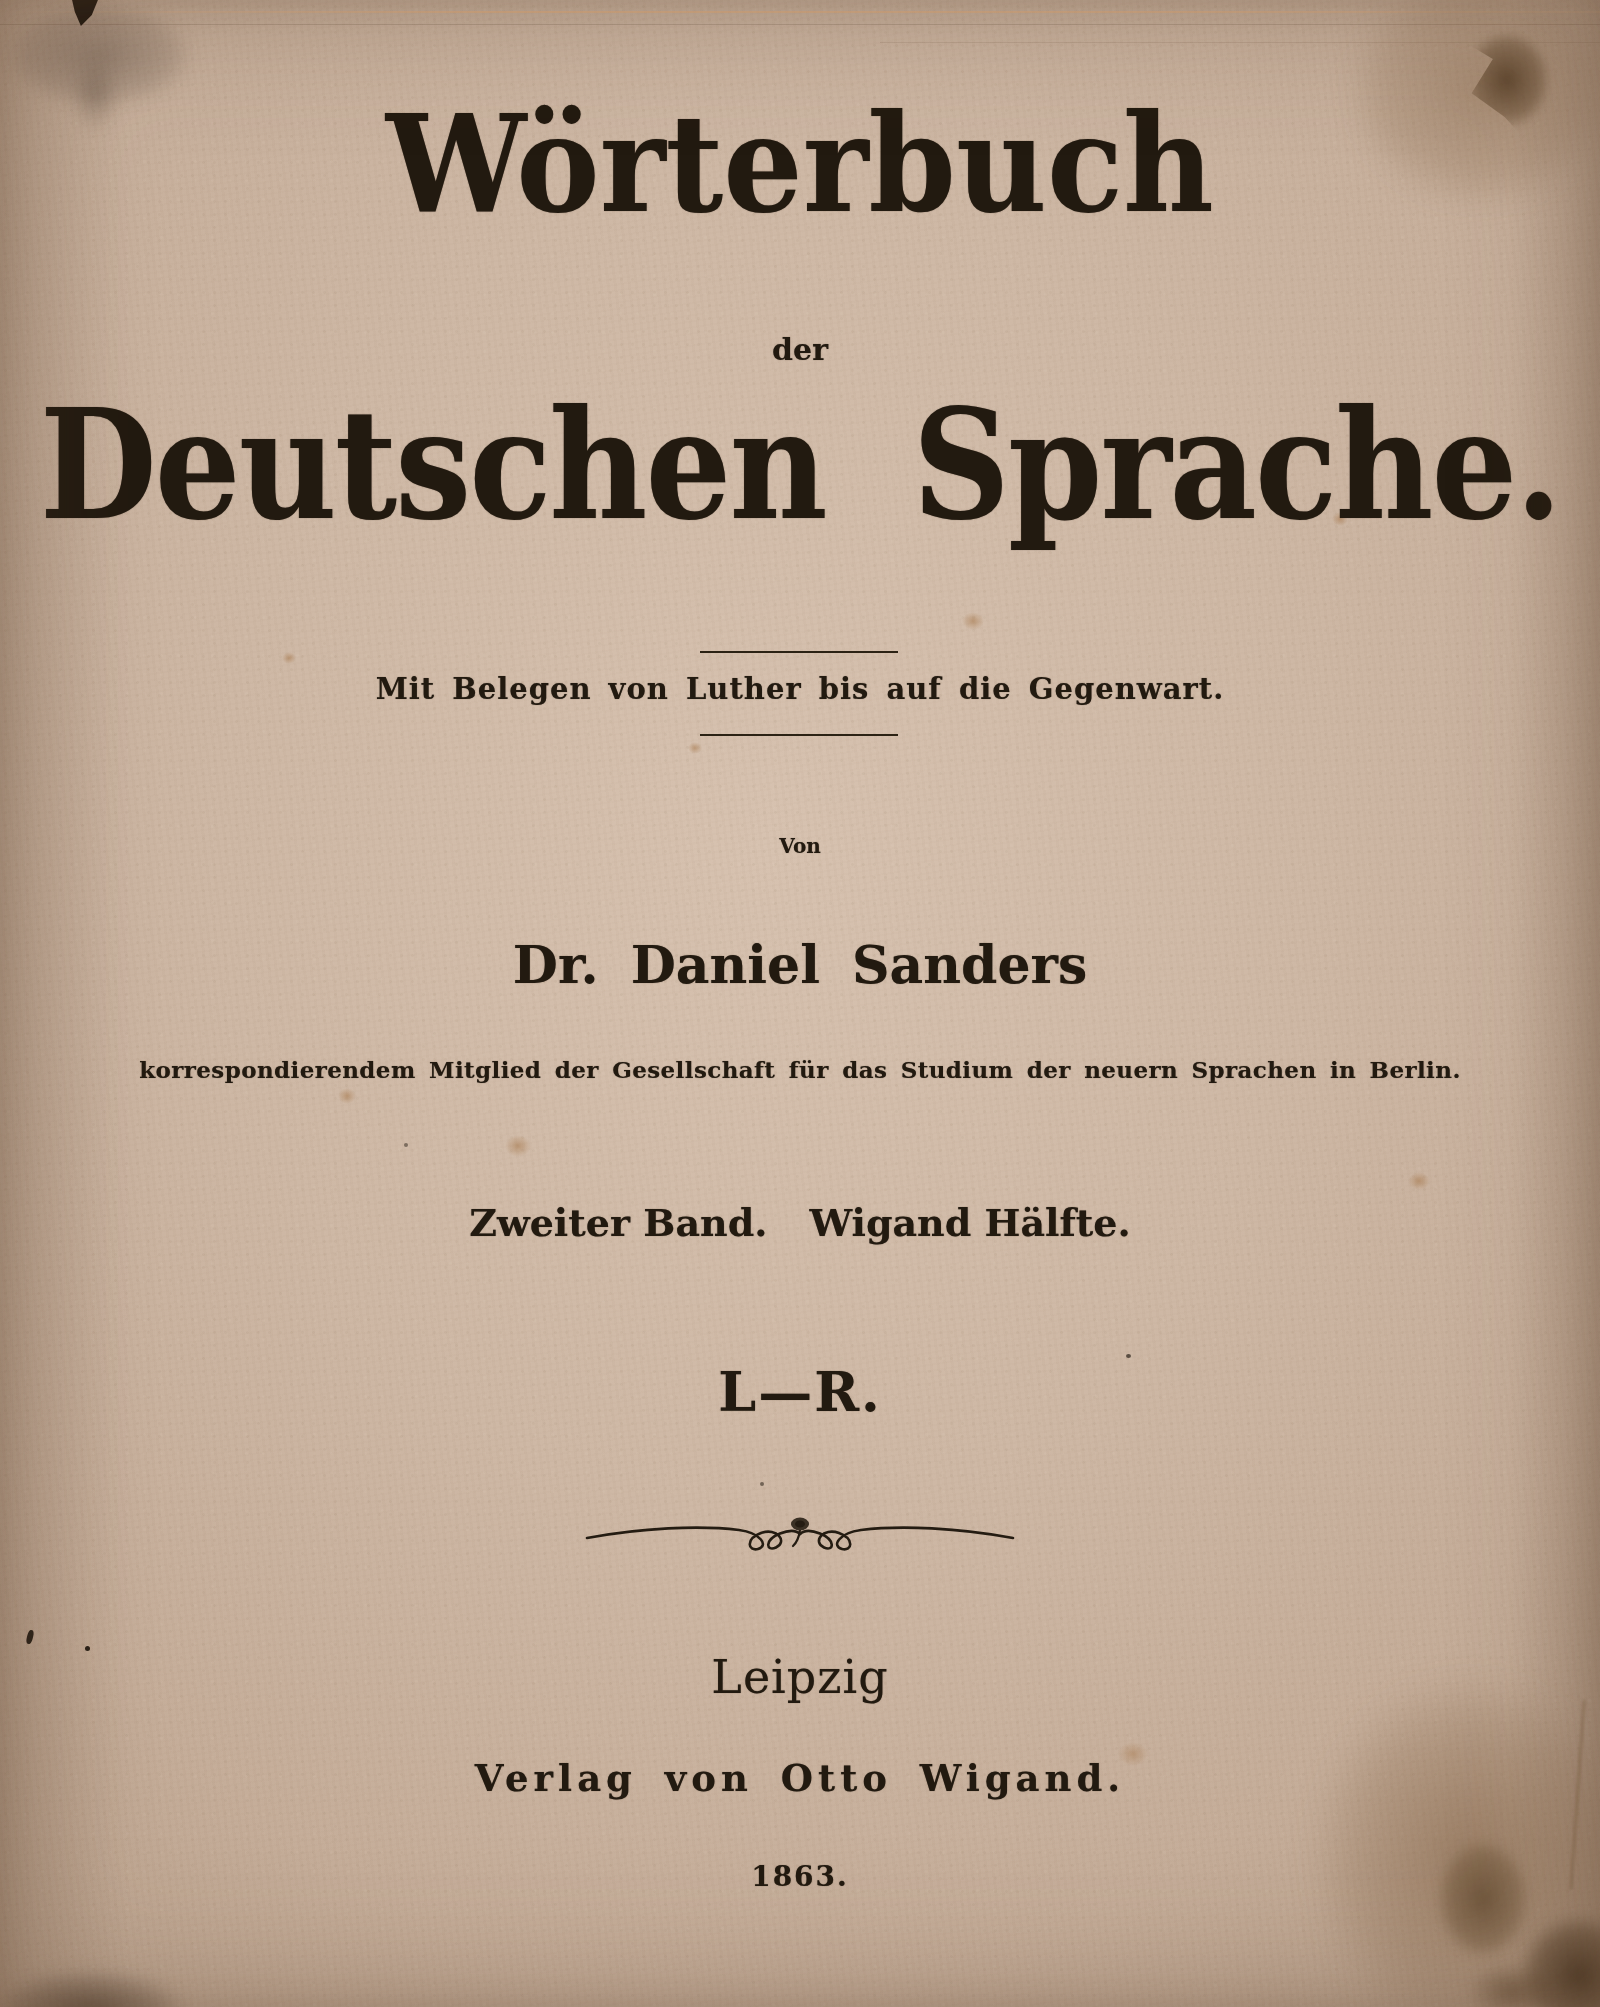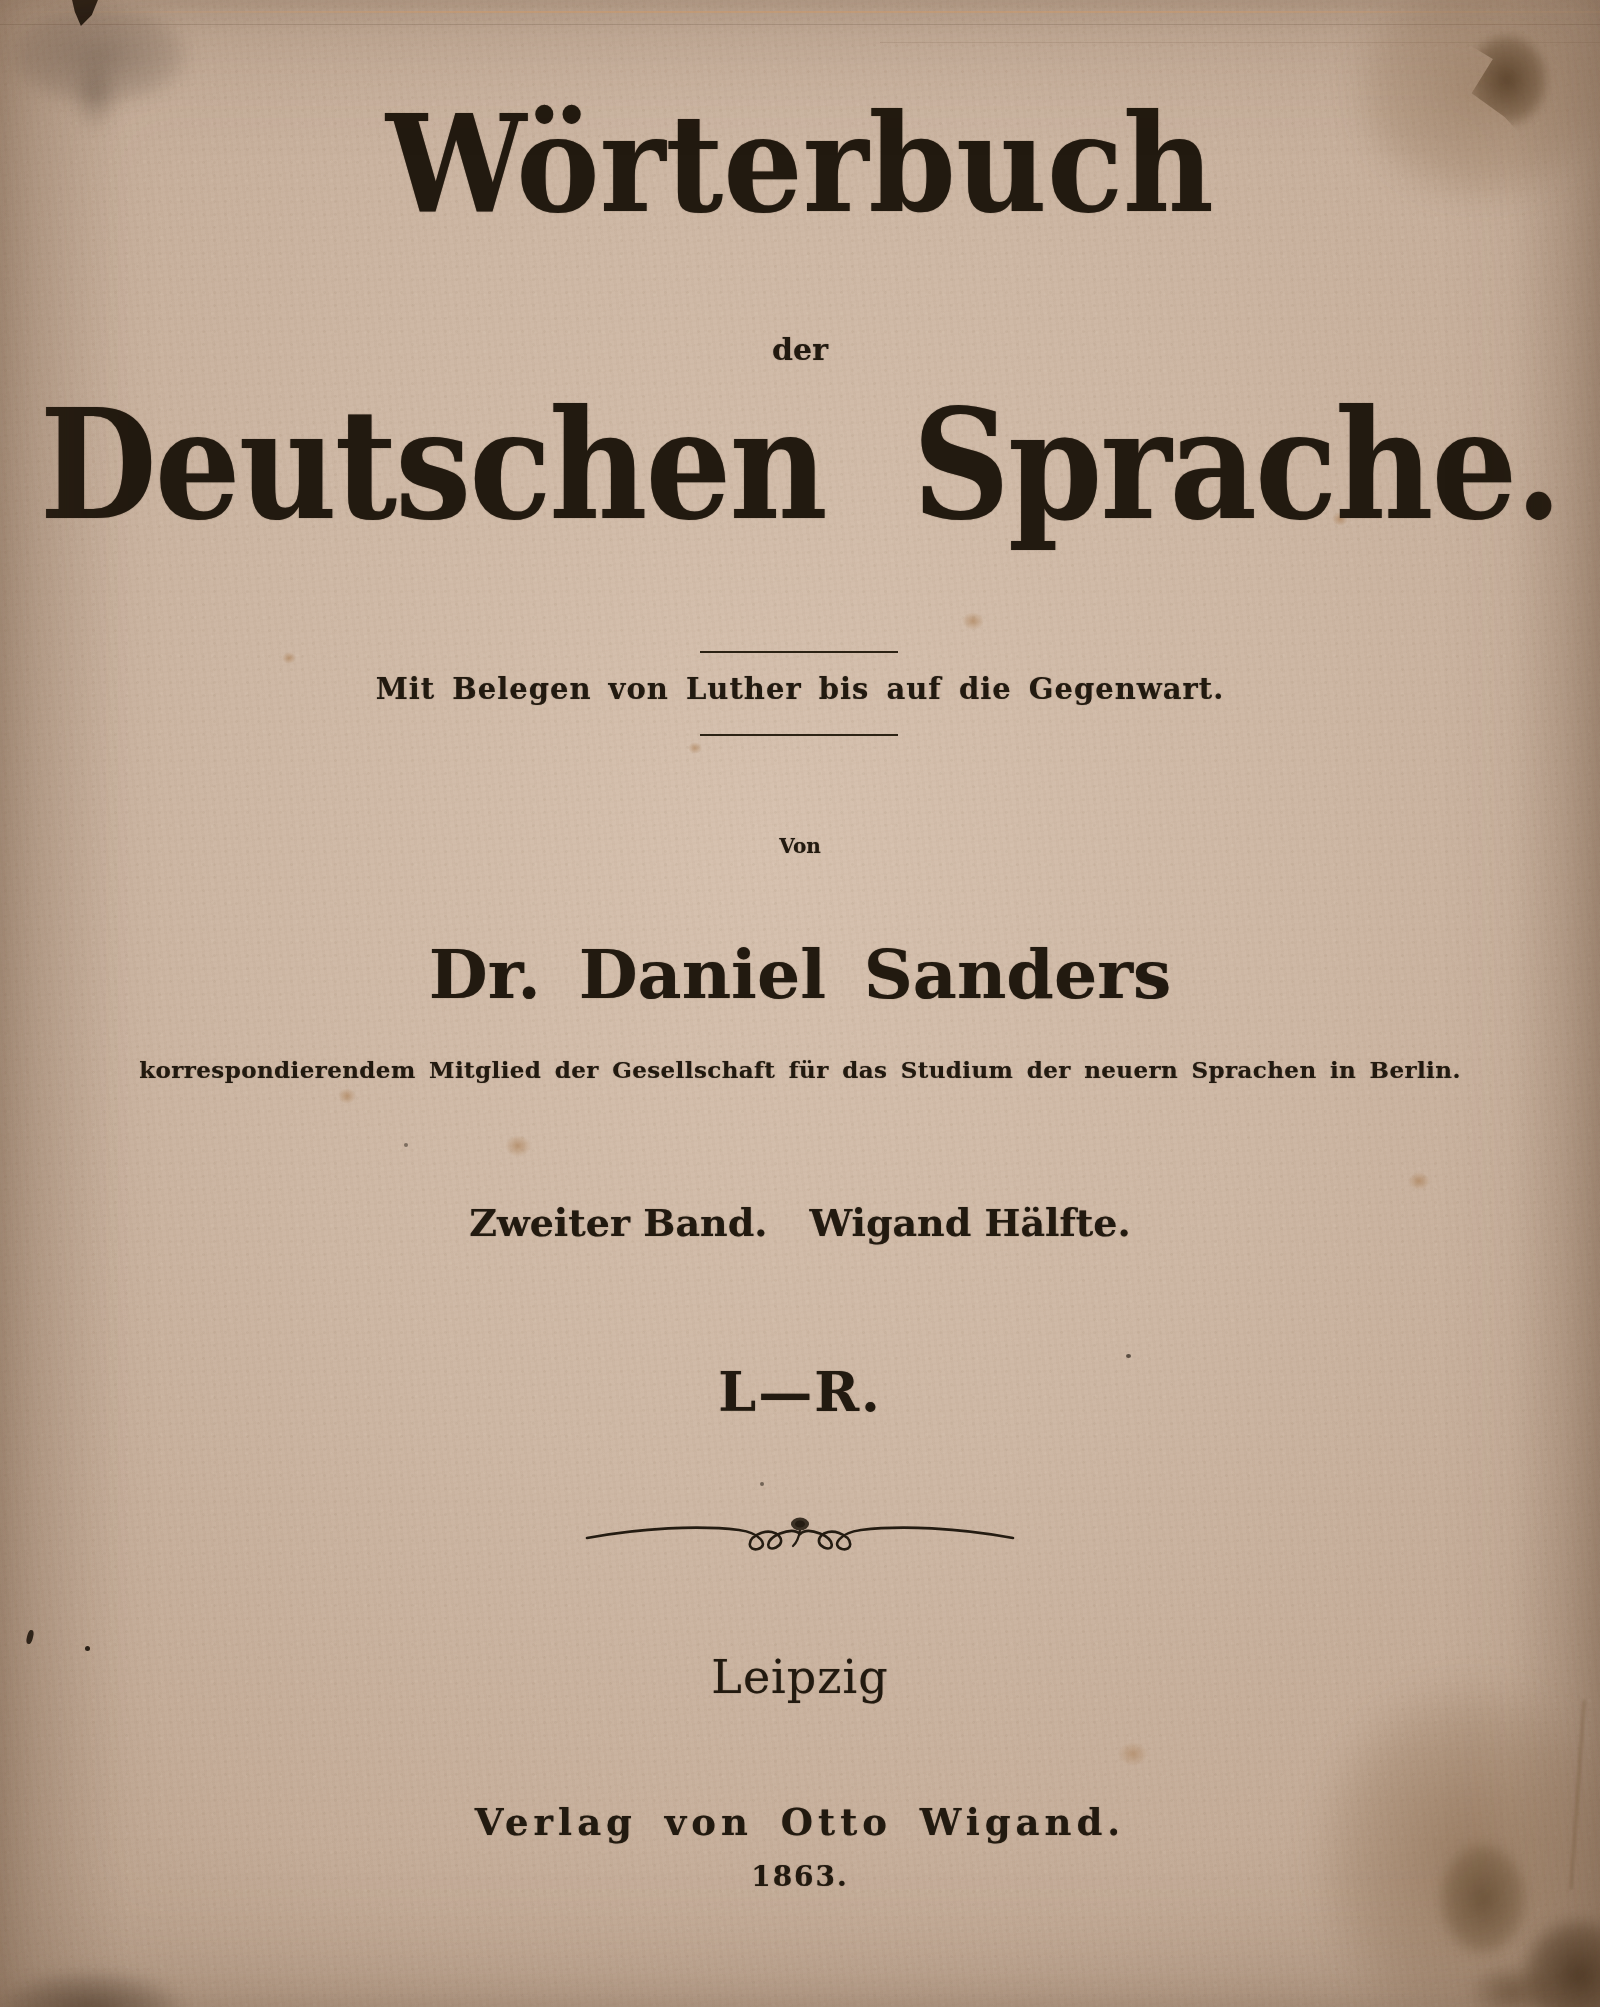--- a/index.html
+++ b/index.html
@@ -85,28 +85,28 @@
     text-shadow:0 0 1px rgba(40,28,16,.55);}
   .blackletter{font-weight:bold;}
   .t-main{top:90px;font-size:125px;transform:scaleY(1.08);}
   .t-der{top:332px;font-size:30px;font-weight:bold;}
   .t-big{top:385px;font-size:135px;transform:scaleY(1.12);word-spacing:42px;letter-spacing:-2px;}
   .rule{position:absolute;left:700px;width:198px;height:2px;background:#2b2214;}
   .rule.top{top:651px;}
   .rule.bottom{top:734px;}
   .t-subtitle{top:672px;font-size:29px;font-weight:bold;letter-spacing:1px;word-spacing:6px;}
   .t-von{top:834px;font-size:20px;font-weight:bold;}
-  .t-author{top:934px;font-size:68px;font-weight:bold;word-spacing:14px;}
+  .t-author{top:934px;font-size:52px;font-weight:bold;word-spacing:14px;}
   .t-affil{top:1056px;font-size:23px;font-weight:bold;letter-spacing:.4px;word-spacing:5px;}
   .t-volume{top:1200px;font-size:38px;font-weight:bold;}
   .t-volume .gap{display:inline-block;width:42px;}
   .t-range{top:1360px;font-size:54px;font-weight:bold;letter-spacing:2px;}
   .flourish-wrap{position:absolute;top:1513px;left:0;right:0;text-align:center;}
   .t-city{top:1650px;font-size:46px;font-weight:normal;letter-spacing:1px;}
-  .t-publisher{top:1800px;font-size:37px;font-weight:bold;letter-spacing:5px;word-spacing:10px;}
+  .t-publisher{top:1756px;font-size:37px;font-weight:bold;letter-spacing:5px;word-spacing:10px;}
   .t-year{top:1860px;font-size:28px;font-weight:bold;letter-spacing:2px;}
 </style>
 </head>
 <body>
 
 <div class="texture"></div>
 <div class="edge-shade-left"></div>
 <div class="edge-shade-right"></div>
 <div class="scanline a"></div>
 <div class="scanline b"></div>

